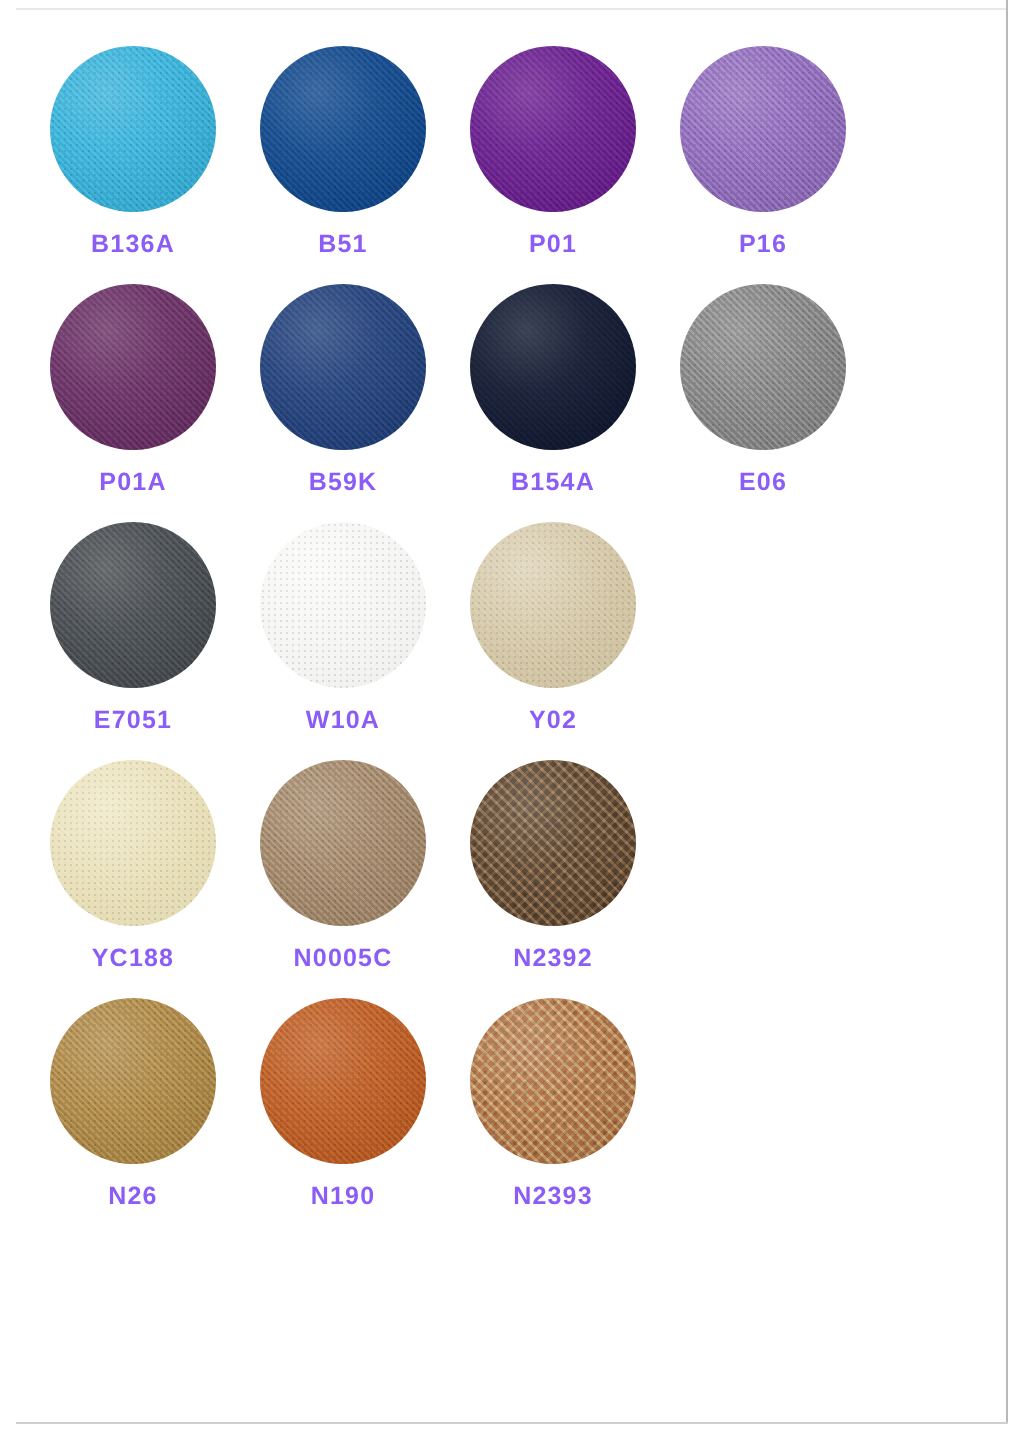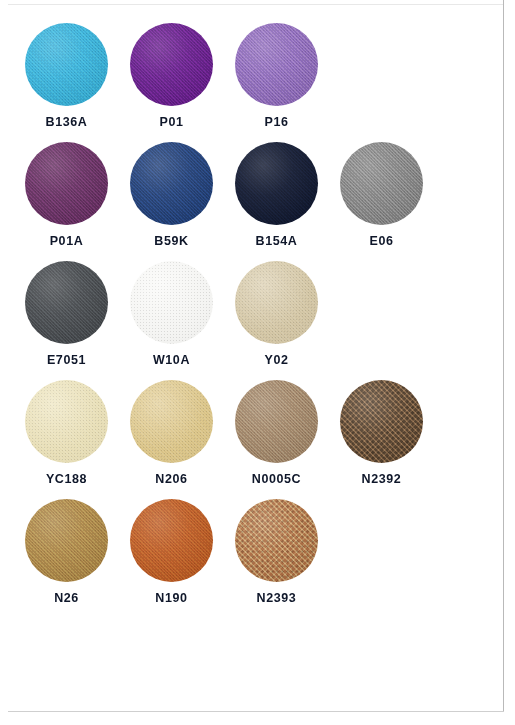--- a/index.html
+++ b/index.html
@@ -150,21 +150,21 @@
   }
   .swatch-disc.pale .weave {
     opacity: 0.45;
   }
 
   .swatch-label {
     margin-top: 10px;
     font-size: 12.5px;
     font-weight: bold;
     letter-spacing: 0.6px;
-    color: #0f172a;
+    color: #8b5cf6;
     text-align: center;
     line-height: 1;
     white-space: nowrap;
     font-family: "Liberation Sans", sans-serif;
   }
 </style>
 </head>
 <body>
 
 <div id="page">
@@ -180,20 +180,30 @@
             <div class="swatch-disc" style="background-color: rgb(59, 180, 220);">
               <div class="weave"></div>
               <div class="dots"></div>
               <div class="sheen"></div>
             </div>
           </div>
           <div class="swatch-label">B136A</div>
         </div>
         <div class="swatch-cell">
           <div class="swatch-disc-wrap">
+            <div class="swatch-disc" style="background-color: rgb(19, 74, 142);">
+              <div class="weave"></div>
+              <div class="dots"></div>
+              <div class="sheen"></div>
+            </div>
+          </div>
+          <div class="swatch-label">B51</div>
+        </div>
+        <div class="swatch-cell">
+          <div class="swatch-disc-wrap">
             <div class="swatch-disc" style="background-color: rgb(107, 33, 144);">
               <div class="weave"></div>
               <div class="dots"></div>
               <div class="sheen"></div>
             </div>
           </div>
           <div class="swatch-label">P01</div>
         </div>
         <div class="swatch-cell">
           <div class="swatch-disc-wrap">
@@ -286,30 +296,20 @@
             <div class="swatch-disc pale" style="background-color: rgb(237, 228, 188);">
               <div class="weave"></div>
               <div class="dots"></div>
               <div class="sheen"></div>
             </div>
           </div>
           <div class="swatch-label">YC188</div>
         </div>
         <div class="swatch-cell">
           <div class="swatch-disc-wrap">
-            <div class="swatch-disc pale" style="background-color: rgb(224, 202, 142);">
-              <div class="weave"></div>
-              <div class="dots"></div>
-              <div class="sheen"></div>
-            </div>
-          </div>
-          <div class="swatch-label">N206</div>
-        </div>
-        <div class="swatch-cell">
-          <div class="swatch-disc-wrap">
             <div class="swatch-disc" style="background-color: rgb(166, 139, 110);">
               <div class="weave"></div>
               <div class="dots"></div>
               <div class="sheen"></div>
             </div>
           </div>
           <div class="swatch-label">N0005C</div>
         </div>
         <div class="swatch-cell">
           <div class="swatch-disc-wrap">

